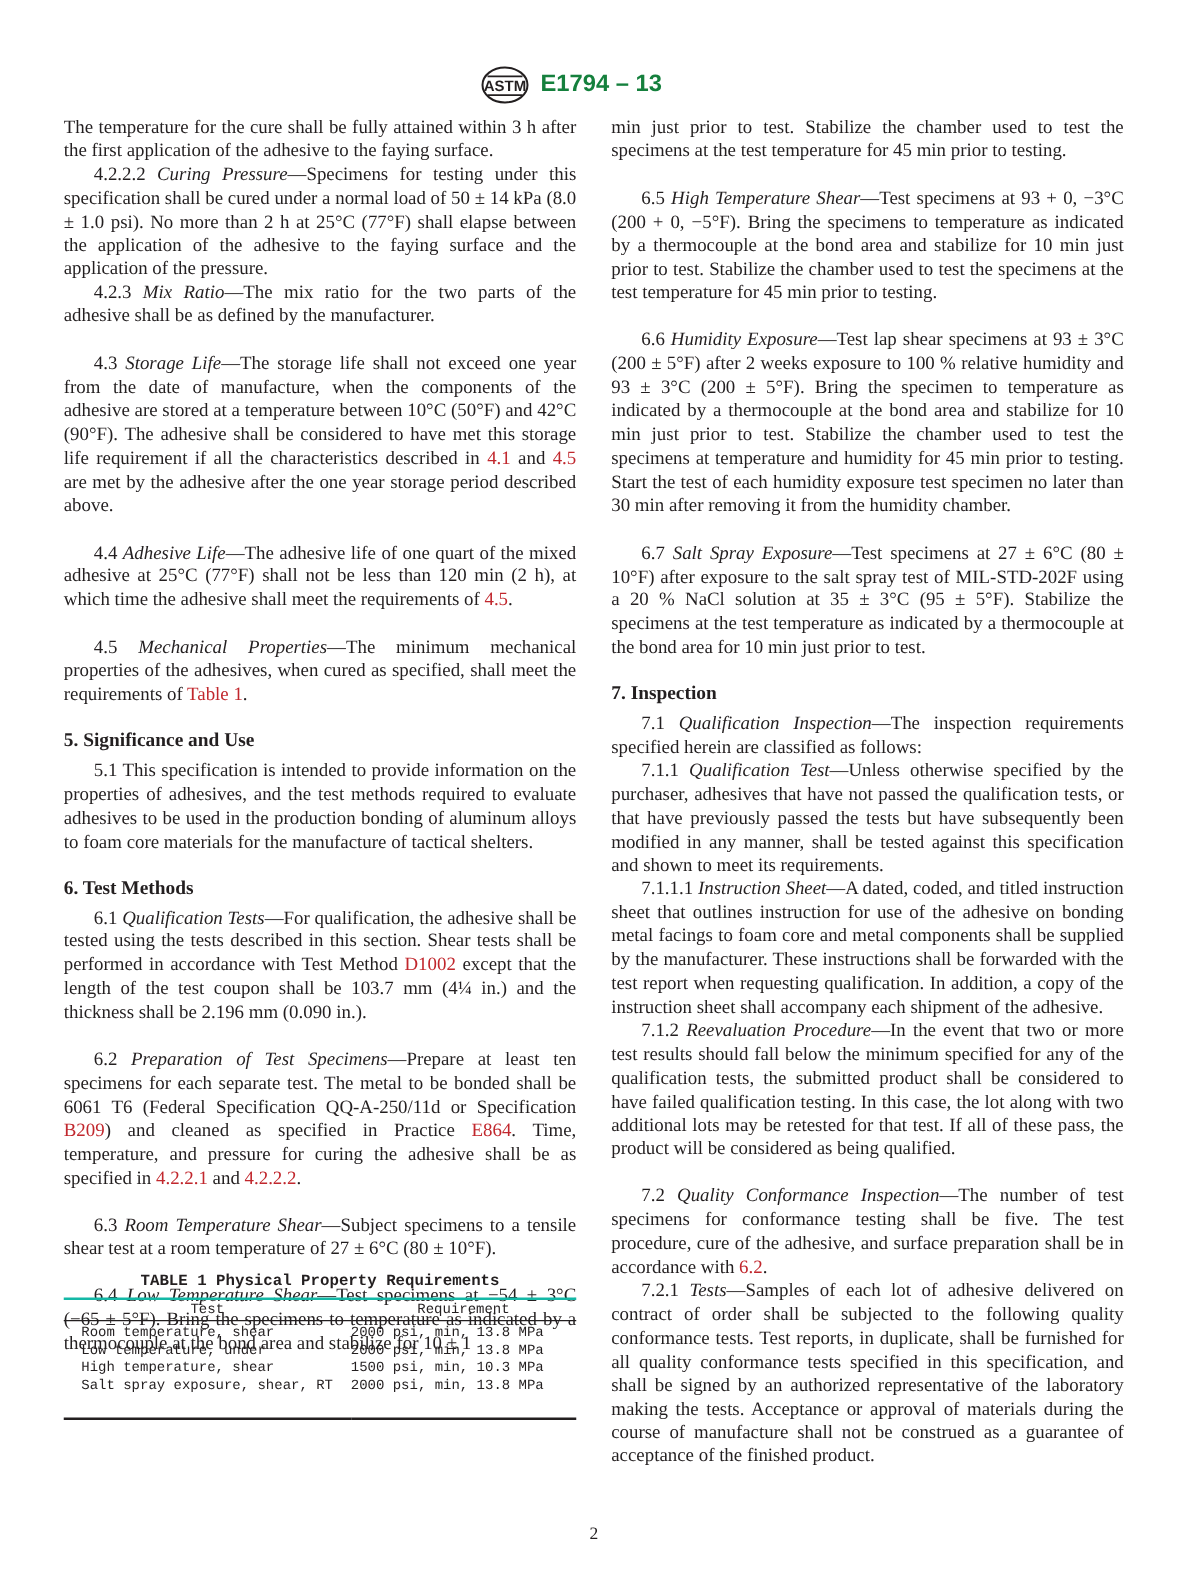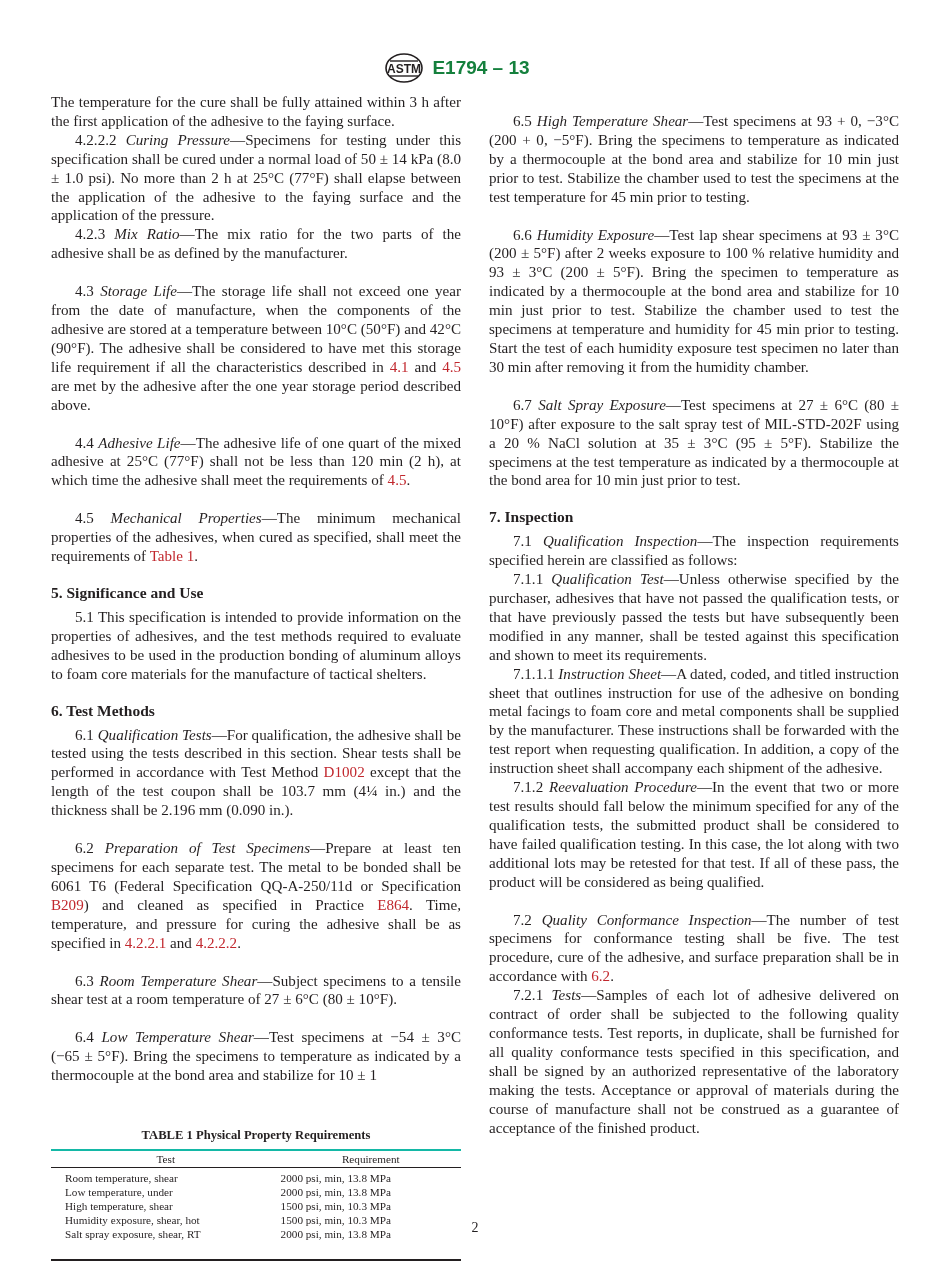--- a/index.html
+++ b/index.html
@@ -26,22 +26,22 @@
   p { margin: 0; }
   p.indent { text-indent: 24px; }
   p.gap { margin-top: 19px; }
   .it { font-style: italic; }
   .link { color: #c1272d; }
   h2 {
     font-size: 15.5px; font-weight: bold; margin: 17px 0 6px 0;
     line-height: 19px;
   }
   .table-wrap {
-    position: absolute; left: 51px; top: 1128px; width: 410px;
-    font-family: Liberation Serif, serif;
+    position: absolute; left: 51px; top: 1018px; width: 410px;
+    font-family: Liberation Mono, monospace;
   }
   .table-title {
     text-align: center; font-weight: bold; font-size: 12.6px; margin-bottom: 6px;
   }
   table { width: 100%; border-collapse: collapse; font-size: 11.2px; }
   thead tr { border-top: 2px solid #14b8a6; border-bottom: 1px solid #231f20; }
   thead th { font-weight: normal; padding: 2px 0 2px 0; text-align: center; }
   tbody tr:last-child { border-bottom: 2px solid #231f20; }
   tbody td { padding: 0; line-height: 14px; }
   tbody tr:first-child td { padding-top: 3px; }
@@ -108,32 +108,29 @@
       </tr>
       <tr>
         <td class="test">Low temperature, under</td>
         <td class="req">2000 psi, min, 13.8 MPa</td>
       </tr>
       <tr>
         <td class="test">High temperature, shear</td>
         <td class="req">1500 psi, min, 10.3 MPa</td>
       </tr>
       <tr>
-        <td class="test">Humidity exposure, shear, hot</td>
-        <td class="req">1500 psi, min, 10.3 MPa</td>
-      </tr>
-      <tr>
         <td class="test">Salt spray exposure, shear, RT</td>
         <td class="req">2000 psi, min, 13.8 MPa</td>
       </tr>
     </tbody>
   </table>
 </div>
 
 <div class="col right">
+  <p>min just prior to test. Stabilize the chamber used to test the specimens at the test temperature for 45 min prior to testing.</p>
 
   <p class="indent gap"><span>6.5 </span><span class="it">High Temperature Shear</span><span>—Test specimens at 93 + 0, −3°C (200 + 0, −5°F). Bring the specimens to temperature as indicated by a thermocouple at the bond area and stabilize for 10 min just prior to test. Stabilize the chamber used to test the specimens at the test temperature for 45 min prior to testing.</span></p>
 
   <p class="indent gap"><span>6.6 </span><span class="it">Humidity Exposure</span><span>—Test lap shear specimens at 93 ± 3°C (200 ± 5°F) after 2 weeks exposure to 100 % relative humidity and 93 ± 3°C (200 ± 5°F). Bring the specimen to temperature as indicated by a thermocouple at the bond area and stabilize for 10 min just prior to test. Stabilize the chamber used to test the specimens at temperature and humidity for 45 min prior to testing. Start the test of each humidity exposure test specimen no later than 30 min after removing it from the humidity chamber.</span></p>
 
   <p class="indent gap"><span>6.7 </span><span class="it">Salt Spray Exposure</span><span>—Test specimens at 27 ± 6°C (80 ± 10°F) after exposure to the salt spray test of MIL-STD-202F using a 20 % NaCl solution at 35 ± 3°C (95 ± 5°F). Stabilize the specimens at the test temperature as indicated by a thermocouple at the bond area for 10 min just prior to test.</span></p>
 
   <h2>7.  Inspection</h2>
 
   <p class="indent"><span>7.1 </span><span class="it">Qualification Inspection</span><span>—The inspection requirements specified herein are classified as follows:</span></p>

